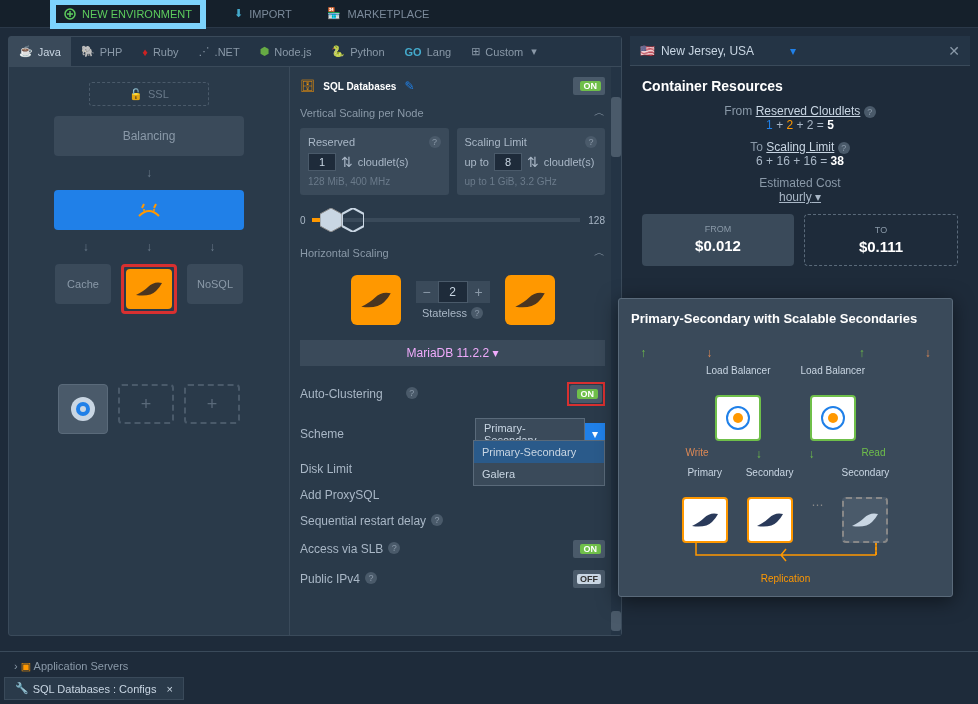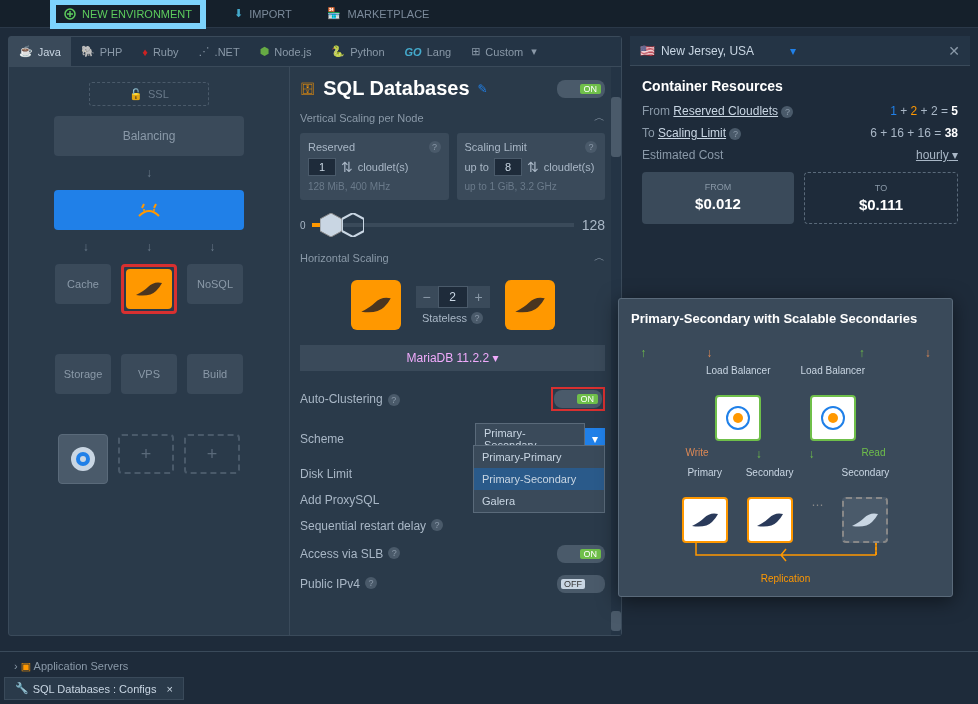--- a/index.html
+++ b/index.html
@@ -21,56 +21,56 @@
 .blue-box { width: 190px; height: 40px; background: #2080e8; border-radius: 4px; display: flex; align-items: center; justify-content: center; }
 .three-boxes { display: flex; gap: 10px; }
 .small-box { width: 56px; height: 40px; background: #3a4a5a; border-radius: 4px; display: flex; align-items: center; justify-content: center; color: #8a99a8; font-size: 11px; }
 .sql-box { border: 3px solid #d83030; padding: 2px; border-radius: 4px; }
 .sql-inner { width: 46px; height: 40px; background: #ff9800; border-radius: 4px; display: flex; align-items: center; justify-content: center; }
 .bottom-box { display: flex; gap: 10px; }
 .plus-box { width: 56px; height: 40px; border: 2px dashed #4a5a6a; border-radius: 4px; display: flex; align-items: center; justify-content: center; color: #5a6a7a; font-size: 18px; }
 .extra-box { width: 50px; height: 50px; background: #4a5a6a; border: 1px solid #5a6a7a; border-radius: 4px; display: flex; align-items: center; justify-content: center; }
 .config { flex: 1; padding: 10px; border-left: 1px solid #3a4a5a; }
 .section-header { display: flex; align-items: center; gap: 8px; margin-bottom: 10px; }
-.section-header .title { color: #fff; font-size: 20px; font-weight: bold; }
+.section-header .title { color: #fff; font-size: 10px; font-weight: bold; }
 .subsection { color: #8a99a8; font-size: 11px; margin-bottom: 8px; display: flex; justify-content: space-between; align-items: center; }
 .scaling-boxes { display: flex; gap: 8px; margin-bottom: 10px; }
 .scale-box { flex: 1; background: #3a4a5a; padding: 8px; border-radius: 3px; font-size: 11px; }
 .scale-box .label { color: #a9b7c6; margin-bottom: 5px; display: flex; justify-content: space-between; }
 .scale-box .row { display: flex; align-items: center; gap: 5px; }
 .scale-box input { width: 28px; background: #1e2b3a; border: 1px solid #4a5a6a; color: #c9d6e3; text-align: center; padding: 2px; font-size: 11px; }
 .scale-box .specs { color: #6a7a8a; font-size: 10px; margin-top: 5px; }
 .slider-row { display: flex; align-items: center; margin: 10px 0; position: relative; height: 30px; }
 .slider-track { flex: 1; height: 4px; background: #3a4a5a; position: relative; }
 .slider-fill { position: absolute; left: 0; width: 10%; height: 100%; background: #ff9800; }
 .hex { width: 22px; height: 24px; position: absolute; left: 20px; }
 .hscale-row { display: flex; align-items: center; justify-content: center; gap: 15px; margin: 15px 0; }
 .hscale-node { width: 50px; height: 50px; background: #ff9800; border-radius: 6px; display: flex; align-items: center; justify-content: center; }
 .counter { display: flex; flex-direction: column; align-items: center; gap: 4px; }
 .counter-ctrl { display: flex; align-items: center; gap: 0; }
 .counter-btn { width: 22px; height: 22px; background: #3a4a5a; color: #8a99a8; display: flex; align-items: center; justify-content: center; font-size: 14px; }
 .counter input { width: 30px; height: 22px; background: #1e2b3a; border: 1px solid #4a5a6a; color: #c9d6e3; text-align: center; font-size: 12px; }
 .db-select { background: #3a4a5a; padding: 6px; text-align: center; color: #f0abfc; font-size: 12px; margin-bottom: 10px; }
 .config-row { display: flex; align-items: center; justify-content: space-between; padding: 6px 0; font-size: 12px; color: #a9b7c6; }
-.toggle { width: 48px; height: 18px; background: #4a5a6a; border-radius: 8px; display: flex; align-items: center; padding: 0 4px; font-size: 9px; font-weight: normal; color: #fff; }
+.toggle { width: 32px; height: 18px; background: #4a5a6a; border-radius: 2px; display: flex; align-items: center; padding: 0 4px; font-size: 9px; font-weight: bold; color: #fff; }
 .toggle.on { justify-content: flex-end; }
 .toggle.on span { background: #6fbf4a; padding: 0 4px; border-radius: 2px; }
 .ac-highlight { border: 2px solid #d83030; padding: 1px; }
 .scheme-select { display: flex; align-items: center; gap: 0; }
 .scheme-val { background: #3a4a5a; border: 1px solid #5a6a7a; padding: 3px 8px; font-size: 11px; color: #c9d6e3; width: 110px; }
 .scheme-arrow { background: #2080e8; width: 20px; height: 22px; display: flex; align-items: center; justify-content: center; color: #fff; }
 .dropdown { position: absolute; background: #3a4a5a; border: 1px solid #5a6a7a; width: 132px; z-index: 10; margin-top: 0; }
 .dropdown-item { padding: 5px 8px; font-size: 11px; color: #c9d6e3; }
 .dropdown-item.selected { background: #2a5a8a; }
 .right-panel { width: 340px; display: flex; flex-direction: column; }
 .region-bar { height: 30px; background: #243445; display: flex; align-items: center; padding: 0 10px; justify-content: space-between; border-bottom: 1px solid #3a4a5a; }
 .region-sel { display: flex; align-items: center; gap: 6px; color: #c9d6e3; font-size: 12px; }
 .resources { padding: 12px; }
 .res-title { color: #fff; font-size: 14px; font-weight: bold; margin-bottom: 10px; }
-.res-row { display: flex; justify-content: space-between; align-items: center; font-size: 12px; margin-bottom: 8px; }
+.res-row { display: flex; justify-content: space-between; align-items: center; font-size: 12px; margin-bottom: 8px; flex-direction: column; }
 .res-row .lbl { color: #8a99a8; }
 .res-row .link { color: #c9d6e3; text-decoration: underline; }
 .cost-boxes { display: flex; gap: 10px; margin-top: 10px; }
 .cost-box { flex: 1; text-align: center; padding: 10px; border-radius: 4px; }
 .cost-box.from { background: #3a4a5a; }
 .cost-box.to { border: 1px dashed #5a6a7a; }
 .cost-box .lbl { font-size: 9px; color: #8a99a8; margin-bottom: 3px; }
 .cost-box .amt { font-size: 15px; font-weight: bold; color: #fff; }
 .tooltip { position: absolute; right: 25px; top: 298px; width: 335px; background: #3a4a5a; border: 1px solid #5a6a7a; padding: 12px; border-radius: 3px; z-index: 20; box-shadow: 0 4px 20px rgba(0,0,0,0.5); }
 .tooltip .title { color: #fff; font-size: 13px; font-weight: bold; margin-bottom: 6px; }
@@ -137,21 +137,21 @@
         </div>
       <div class="lang-tab">
           <span style="color:#6a4;">⬢</span>
           <span>Node.js</span>
         </div>
       <div class="lang-tab">
           <span>🐍</span>
           <span>Python</span>
         </div>
       <div class="lang-tab">
-          <span style="color:#4ac;font-weight:bold;font-style:italic;">GO</span>
+          <span style="color:#4ac;font-weight:bold;">GO</span>
           <span>Lang</span>
         </div>
       <div class="lang-tab">
           <span>⊞</span>
           <span>Custom</span>
           <span style="margin-left:3px;">▾</span>
         </div>
     </div>
     <div class="content">
       <div class="topology">
@@ -186,31 +186,20 @@
               <svg width="30" height="20" viewBox="0 0 30 20">
                   <path d="M2 16 Q10 12 14 8 Q20 2 28 4 Q26 8 22 12 Q16 18 2 16" fill="#4a3520"></path>
                 </svg>
             </div>
           </div>
           <div class="small-box">
               <span>NoSQL</span>
             </div>
         </div>
         <div style="height:20px;"></div>
-        <div class="three-boxes">
-          <div class="small-box">
-              <span>Storage</span>
-            </div>
-          <div class="small-box">
-              <span>VPS</span>
-            </div>
-          <div class="small-box">
-              <span>Build</span>
-            </div>
-        </div>
         <div style="height:20px;"></div>
         <div class="bottom-box">
           <div class="extra-box">
             <svg width="28" height="28" viewBox="0 0 28 28">
                 <circle cx="14" cy="14" r="12" fill="#c9d6e3"></circle>
                 <circle cx="14" cy="14" r="7" fill="#2080e8"></circle>
                 <circle cx="14" cy="14" r="3" fill="#c9d6e3"></circle>
               </svg>
           </div>
           <div class="plus-box">
@@ -261,21 +250,21 @@
               <span>cloudlet(s)</span>
             </div>
             <div class="specs">up to 1 GiB, 3.2 GHz</div>
           </div>
         </div>
         <div class="slider-row">
           <span style="font-size:10px;margin-right:6px;">0</span>
           <div class="slider-track">
               <div class="slider-fill"></div>
             </div>
-          <span style="font-size:14px;margin-left:8px;">128</span>
+          <span style="font-size:10px;margin-left:8px;">128</span>
           <svg class="hex" viewBox="0 0 22 24">
               <polygon points="11,0 22,6 22,18 11,24 0,18 0,6" fill="#c9d6e3" stroke="#888"></polygon>
             </svg>
           <svg class="hex" style="left:42px;" viewBox="0 0 22 24">
               <polygon points="11,0 22,6 22,18 11,24 0,18 0,6" fill="none" stroke="#c9d6e3" stroke-width="2"></polygon>
             </svg>
         </div>
         <div class="subsection">
             <span>Horizontal Scaling</span>
             <span>︿</span>
@@ -298,38 +287,37 @@
               </div>
           </div>
           <div class="hscale-node">
               <svg width="34" height="24" viewBox="0 0 30 20">
                 <path d="M2 16 Q10 12 14 8 Q20 2 28 4 Q26 8 22 12 Q16 18 2 16" fill="#4a3520"></path>
               </svg>
             </div>
         </div>
         <div class="db-select"><span>MariaDB 11.2.2</span> ▾</div>
         <div class="config-row">
-          <div style="display:flex;align-items:flex-end;gap:5px;">
+          <div style="display:flex;align-items:flex-start;gap:23px;">
               <span>Auto-Clustering</span>
               <span class="q">?</span>
             </div>
           <div class="ac-highlight">
               <div class="toggle on">
                 <span>ON</span>
               </div>
             </div>
         </div>
         <div class="config-row" style="position:relative;">
           <span>Scheme</span>
           <div class="scheme-select">
             <div class="scheme-val">Primary-Secondary</div>
             <div class="scheme-arrow">▾</div>
           </div>
           <div class="dropdown" style="right:0;top:28px;">
-            <div class="dropdown-item">Primary-Primary</div>
             <div class="dropdown-item selected">Primary-Secondary</div>
             <div class="dropdown-item">Galera</div>
           </div>
         </div>
         <div class="config-row">
             <span>Disk Limit</span>
           </div>
         <div class="config-row">
             <span>Add ProxySQL</span>
           </div>

